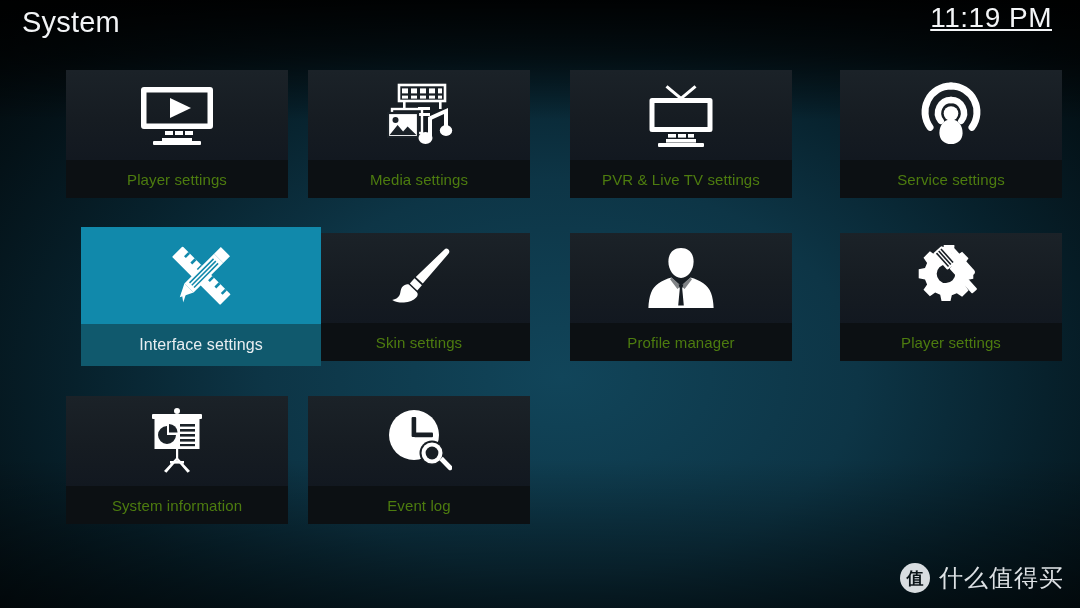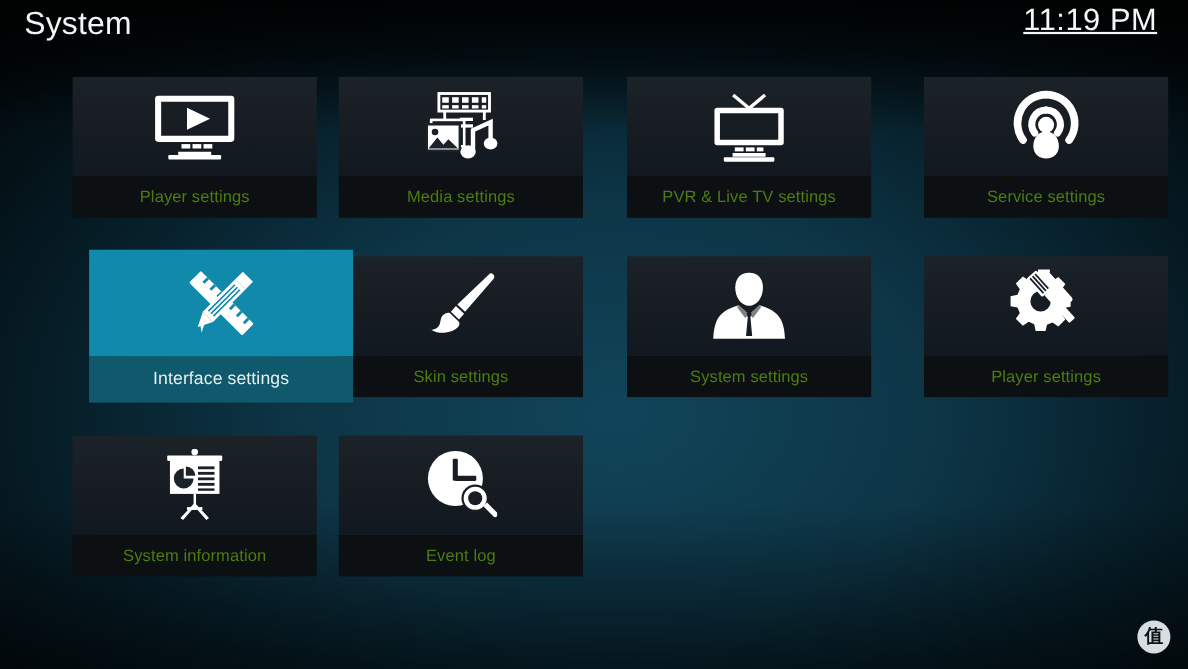--- a/index.html
+++ b/index.html
@@ -300,21 +300,21 @@
 
       <div class="tile c2">
         <div class="tile-icon">
           <svg width="68" height="64" viewBox="0 0 68 64" fill="#fff" aria-hidden="true">
             <path d="M34 2c8 0 12.6 5.4 12.6 13.6 0 8.8-5.6 16.4-12.6 16.4s-12.6-7.6-12.6-16.4C21.4 7.4 26 2 34 2z"></path>
             <path d="M24.6 31.5l9.4 8.5 9.4-8.5c10 2.6 17.6 7.5 20.6 15.4 1.6 4.2 2.4 9.2 2.6 15.1H1.4c.2-5.9 1-10.9 2.6-15.1 3-7.9 10.6-12.8 20.6-15.4z"></path>
             <path d="M31.6 38.5h4.8l-1.2 4 1.6 17h-5.6l1.6-17z" fill="#171d23"></path>
             <path d="M24.6 31.5l9.4 8.5-3.6 3-7.4-9.8zM43.4 31.5l-9.4 8.5 3.6 3 7.4-9.8z" fill="#171d23" opacity="0.55"></path>
           </svg>
         </div>
-        <div class="tile-label">System settings</div>
+        <div class="tile-label">Profile manager</div>
       </div>
 
       <div class="tile c3">
         <div class="tile-icon">
           <svg width="70" height="66" viewBox="0 0 70 66" fill="#fff" aria-hidden="true">
             <path d="M25.5 2h9l1.3 6.3 5 2.1 5.3-3.6 6.4 6.4-3.6 5.3 2.1 5 6.3 1.3v9l-6.3 1.3-2.1 5 3.6 5.3-6.4 6.4-5.3-3.6-5 2.1L34.5 56h-9l-1.3-6.3-5-2.1-5.3 3.6-6.4-6.4 3.6-5.3-2.1-5L2.7 33.3v-9L9 23l2.1-5-3.6-5.3 6.4-6.4 5.3 3.6 5-2.1L25.5 2zm4.5 17.5a9.3 9.3 0 1 0 0 18.6 9.3 9.3 0 0 0 0-18.6z"></path>
             <g transform="rotate(-42 44 30)">
               <rect x="38" y="-4" width="12" height="22" rx="1.5"></rect>
               <rect x="40.4" y="-2" width="1.6" height="18" fill="#181e24"></rect>
               <rect x="43.4" y="-2" width="1.6" height="18" fill="#181e24"></rect>
@@ -371,15 +371,16 @@
         </div>
         <div class="tile-label">System information</div>
       </div>
 
     </div>
 
   </div>
 
   <div class="watermark">
     <div class="wm-badge">值</div>
+    <div class="wm-text">什么值得买</div>
   </div>
 
 </div>
 
 </body></html>

